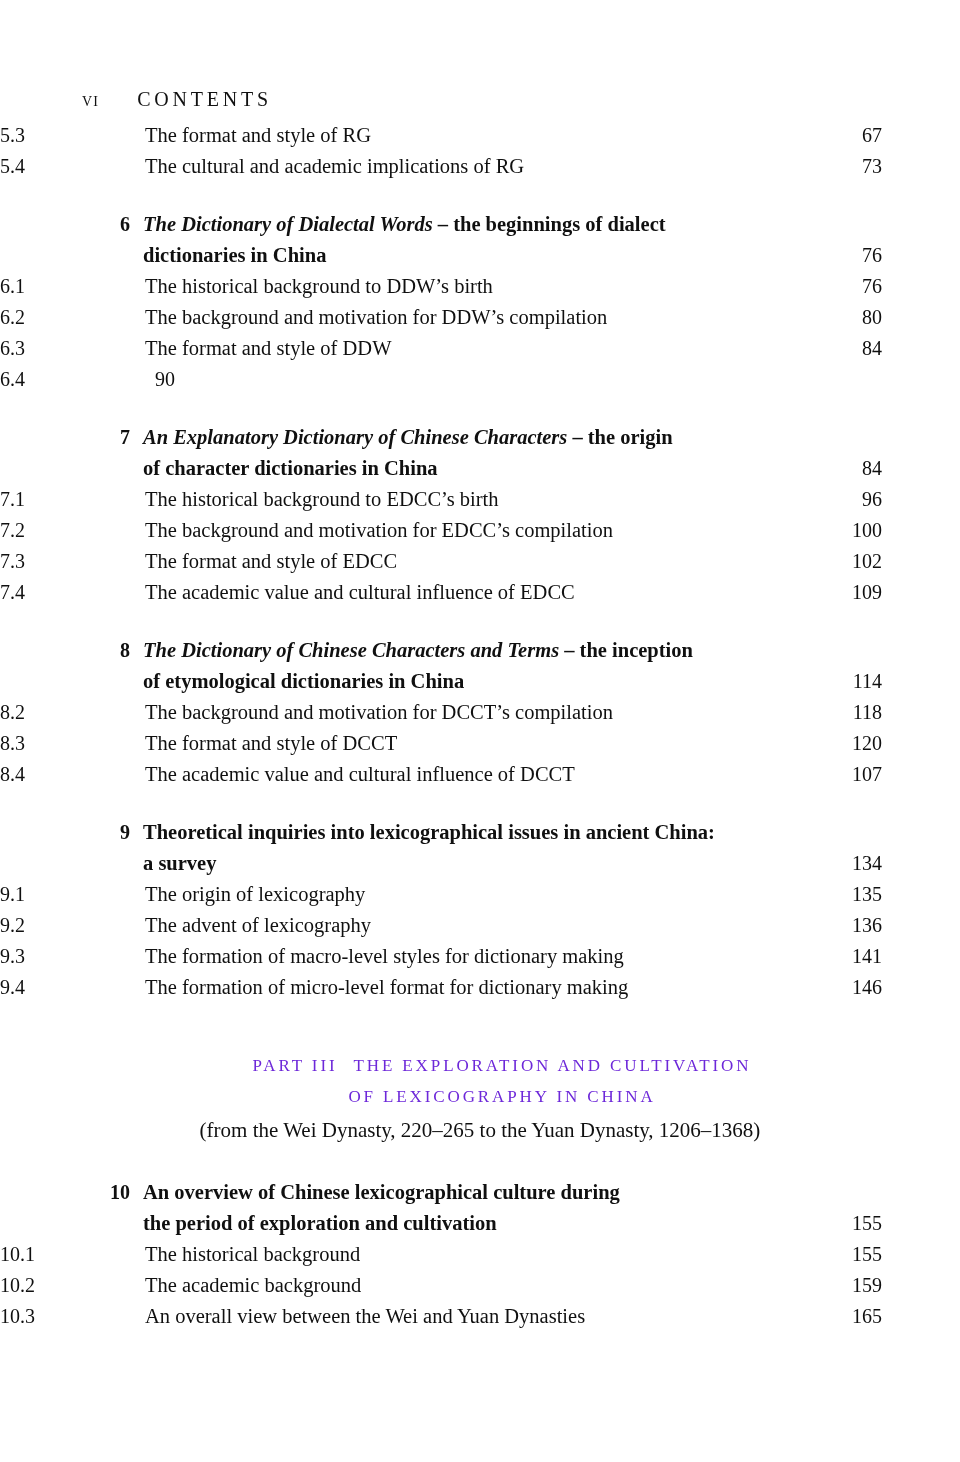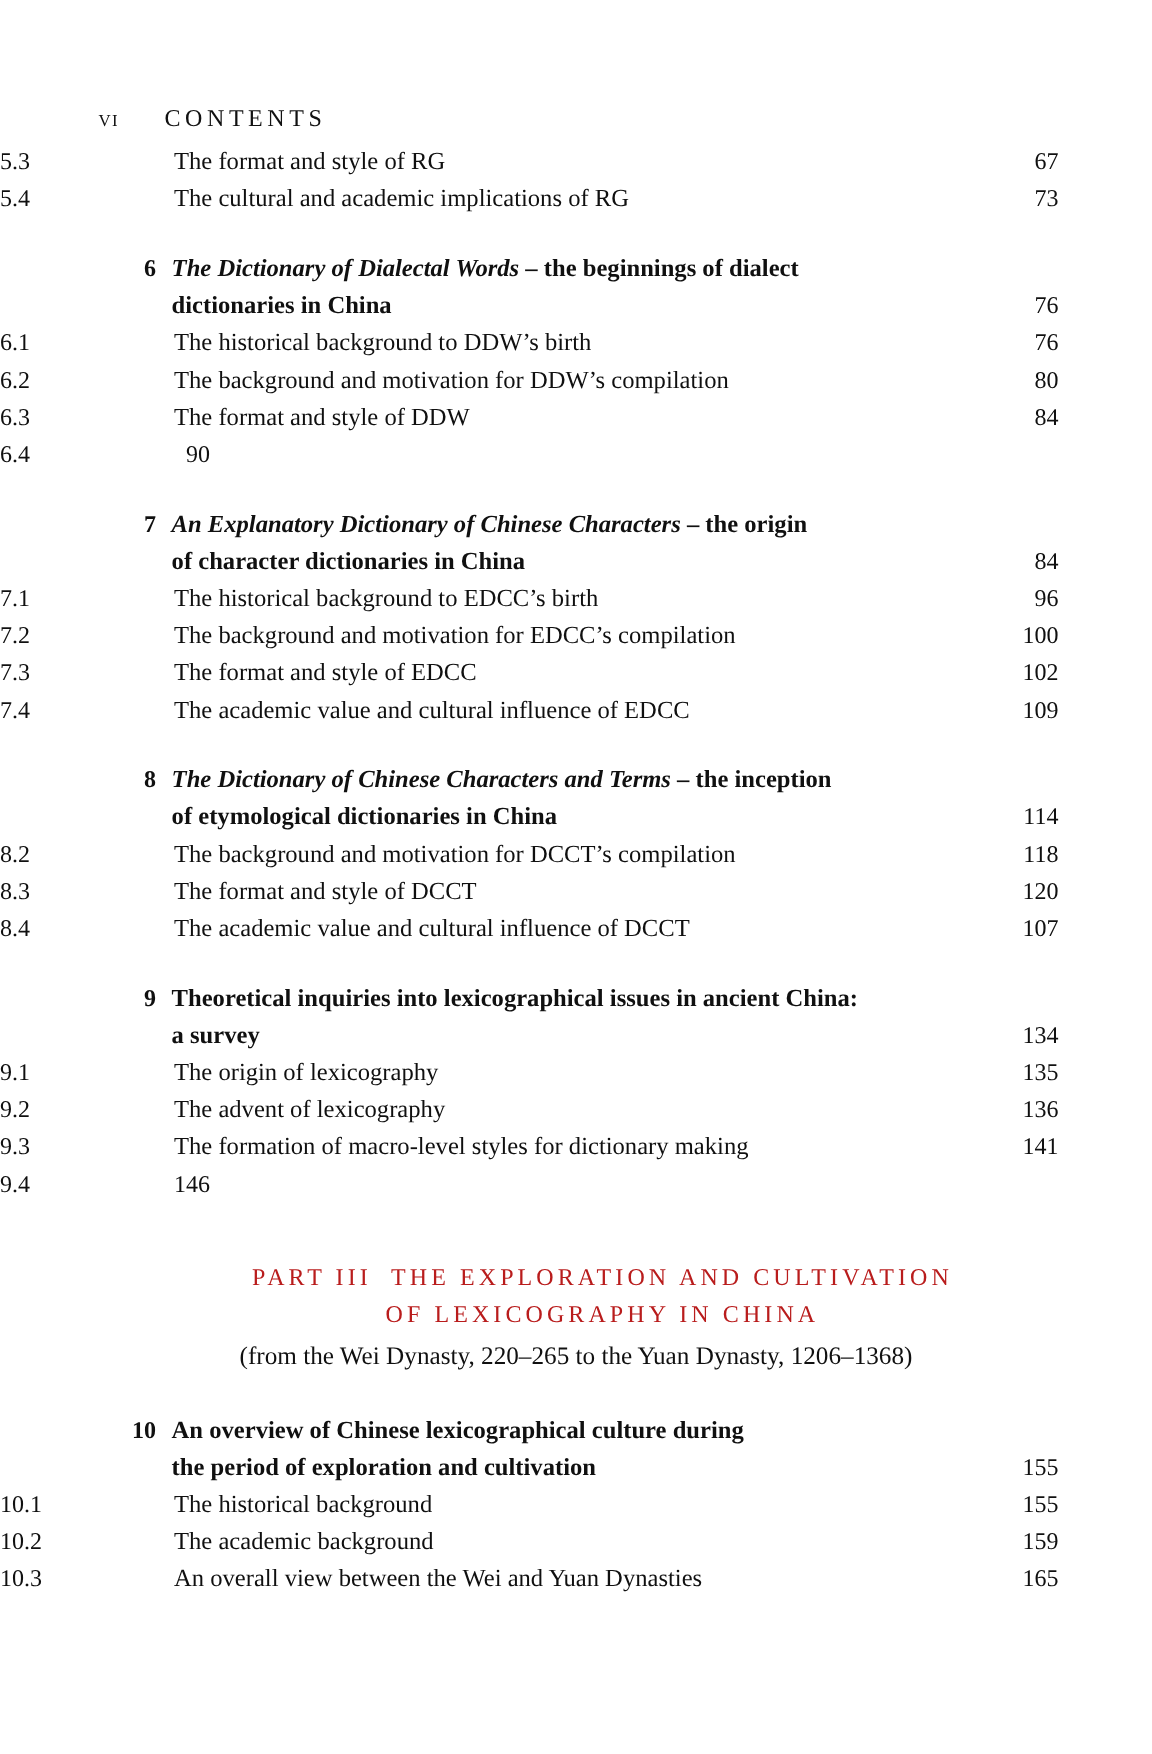--- a/index.html
+++ b/index.html
@@ -147,25 +147,25 @@
   }
 
   
   .part-heading {
     margin-top: 47px;
     margin-bottom: 30px;
     text-align: center;
     width: 960px;
   }
   .part-line {
-    font-size: 20px;
+    font-size: 17px;
     letter-spacing: 0.17em;
     text-transform: uppercase;
     line-height: 31px;
-    color: #b91c1c;
+    color: #6d28d9;
     padding-left: 44px;
   }
   .part-line .part-gap {
     display: inline-block;
     width: 16px;
   }
   .part-dates {
     font-size: 21px;
     line-height: 33px;
     margin-top: 2px;
@@ -307,20 +307,21 @@
           <span class="title">The advent of lexicography</span>
           <span class="page-no">136</span>
         </div>
         <div class="entry entry-section">
           <span class="num"><span class="num-inner">9.3</span></span>
           <span class="title">The formation of macro-level styles for dictionary making</span>
           <span class="page-no">141</span>
         </div>
         <div class="entry entry-section">
           <span class="num"><span class="num-inner">9.4</span></span>
+          <span class="title">The formation of micro-level format for dictionary making</span>
           <span class="page-no">146</span>
         </div>
       </div>
       <div class="part-heading">
         <div class="part-line"><span>PART III</span><span class="part-gap"></span><span>THE EXPLORATION AND CULTIVATION</span></div>
         <div class="part-line">OF LEXICOGRAPHY IN CHINA</div>
         <div class="part-dates">(from the Wei Dynasty, 220–265 to the Yuan Dynasty, 1206–1368)</div>
       </div>
       <div class="chapter-block first" style="margin-top: 0px;">
         <div class="entry entry-chapter">

